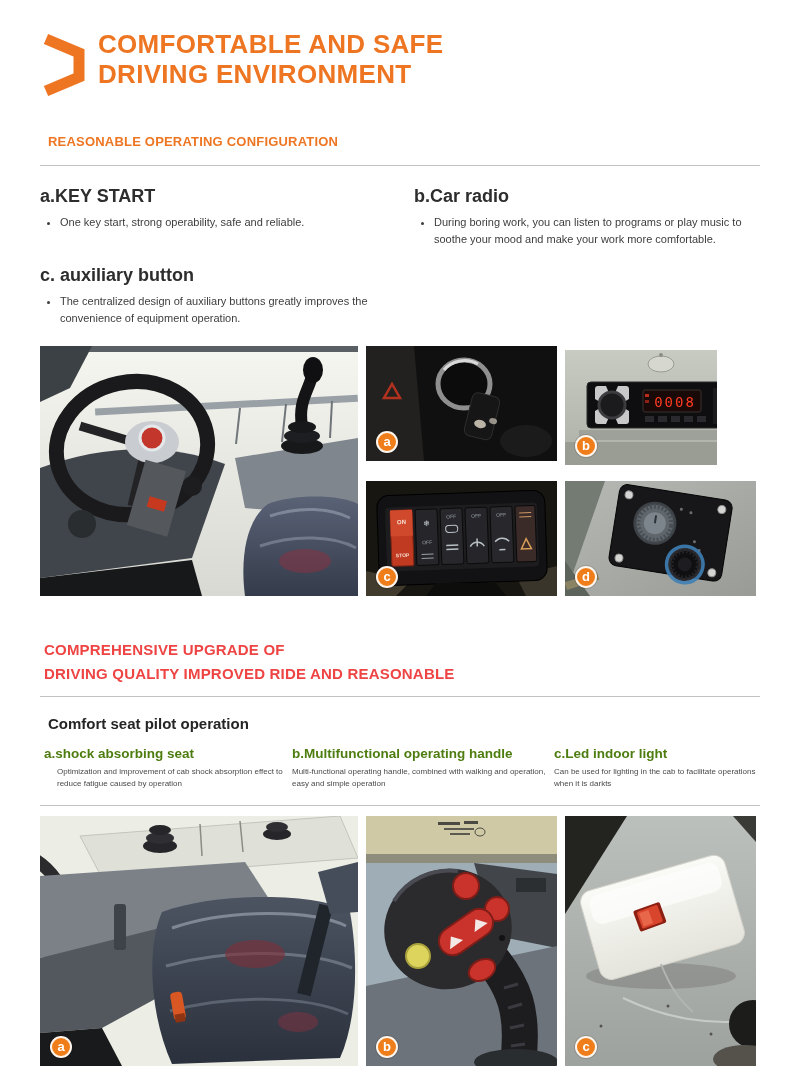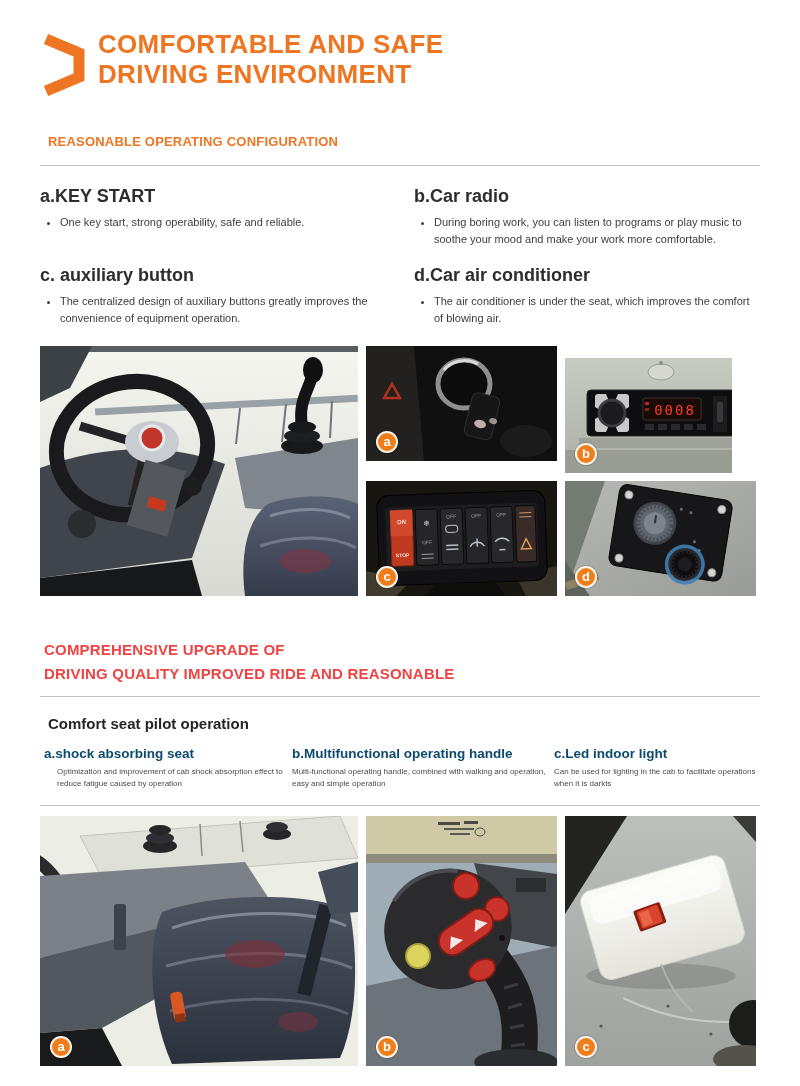--- a/index.html
+++ b/index.html
@@ -28,34 +28,34 @@
   .photo { position:absolute; overflow:hidden; background:#888; }
   .photo svg { display:block; }
   .badge { position:absolute; left:10px; bottom:8px; width:22px; height:22px; border-radius:50%;
            background:#ef7d1a; border:2px solid rgba(255,255,255,.92);
            color:#fff; font-size:13px; font-weight:bold; line-height:18px; text-align:center;
            box-shadow:0 0 0 1px rgba(0,0,0,.12); }
 
   
   .p-large  { left:0;   top:0;   width:318px; height:250px; }
   .p-a      { left:326px; top:0;    width:191px; height:115px; }
-  .p-b      { left:525px; top:12px;    width:167px; height:115px; }
+  .p-b      { left:525px; top:4px;    width:152px; height:115px; }
   .p-c      { left:326px; top:135px; width:191px; height:115px; }
   .p-d      { left:525px; top:135px; width:191px; height:115px; }
 
   
   .p2-a { left:0;   top:0; width:318px; height:250px; }
   .p2-b { left:326px; top:0; width:191px; height:250px; }
   .p2-c { left:525px; top:0; width:191px; height:250px; }
 
   
   .sec2-heading { margin:42px 0 10px 4px; color:#ef4444; font-size:15px; font-weight:bold; line-height:1.6; letter-spacing:.2px; }
   .subheading { margin:18px 0 14px 8px; font-size:15px; font-weight:bold; color:#252525; }
   .features2 { display:grid; grid-template-columns:248px 262px 210px; margin:0 0 14px 4px; }
-  .feature2 h4 { font-size:13.5px; font-weight:bold; color:#0c4a6e; margin:0 0 5px 0; }
+  .feature2 h4 { font-size:13.5px; font-weight:bold; color:#4d7c0f; margin:0 0 5px 0; }
   .feature2 p { font-size:8px; color:#4a4a4a; line-height:1.55; }
   .feature2.indent p { padding-left:13px; }
 </style>
 </head>
 <body>
 
 <div class="page">
 
   <div class="header">
     <div class="logo">
@@ -82,26 +82,20 @@
     <div class="feature1">
       <h3>b.Car radio</h3>
       <ul>
           <li>During boring work, you can listen to programs or play music to soothe your mood and make your work more comfortable.</li>
         </ul>
     </div>
     <div class="feature1">
       <h3>c. auxiliary button</h3>
       <ul>
           <li>The centralized design of auxiliary buttons greatly improves the convenience of equipment operation.</li>
-        </ul>
-    </div>
-    <div class="feature1">
-      <h3>d.Car air conditioner</h3>
-      <ul>
-          <li>The air conditioner is under the seat, which improves the comfort of blowing air.</li>
         </ul>
     </div>
   </div>
 
   <div class="photos">
 
     <div class="photo p-large">
       <svg width="318" height="250" viewBox="0 0 318 250">
         <defs>
           <linearGradient id="g1" x1="0" y1="0" x2="0" y2="1">

